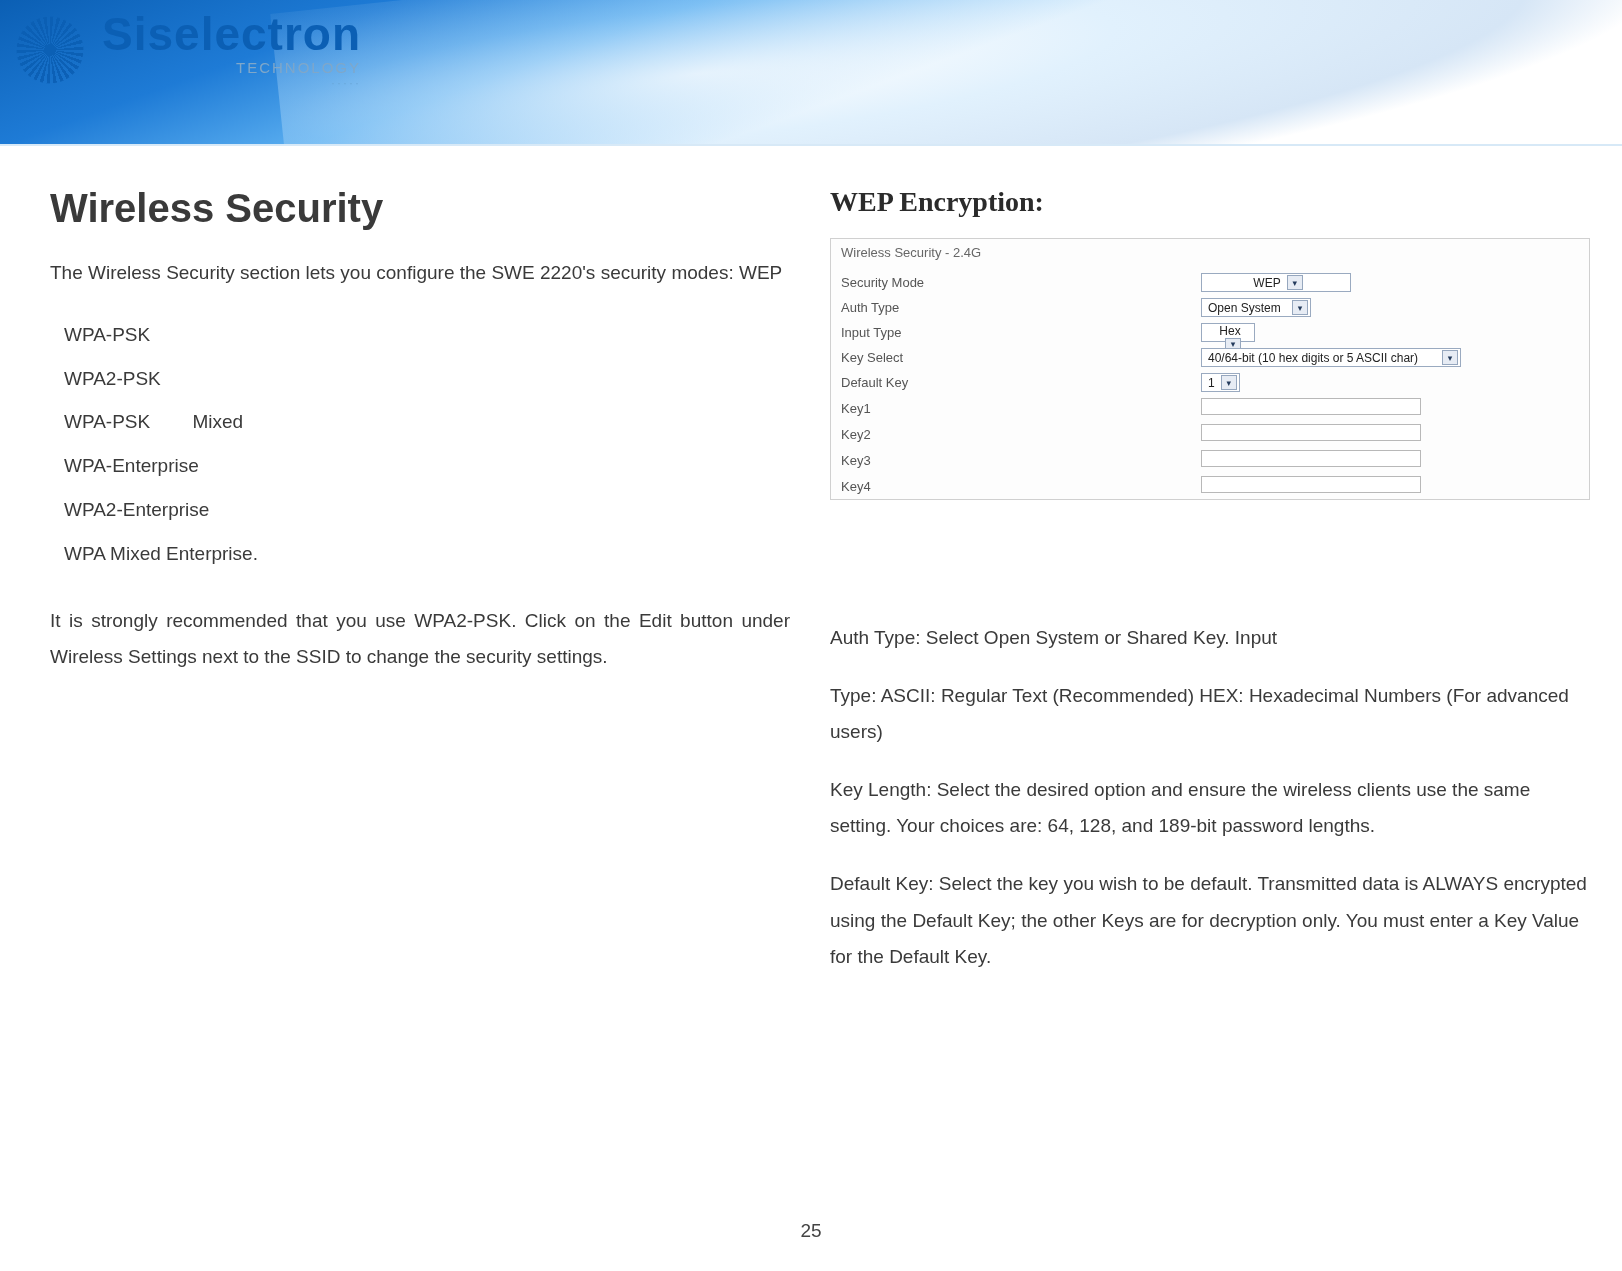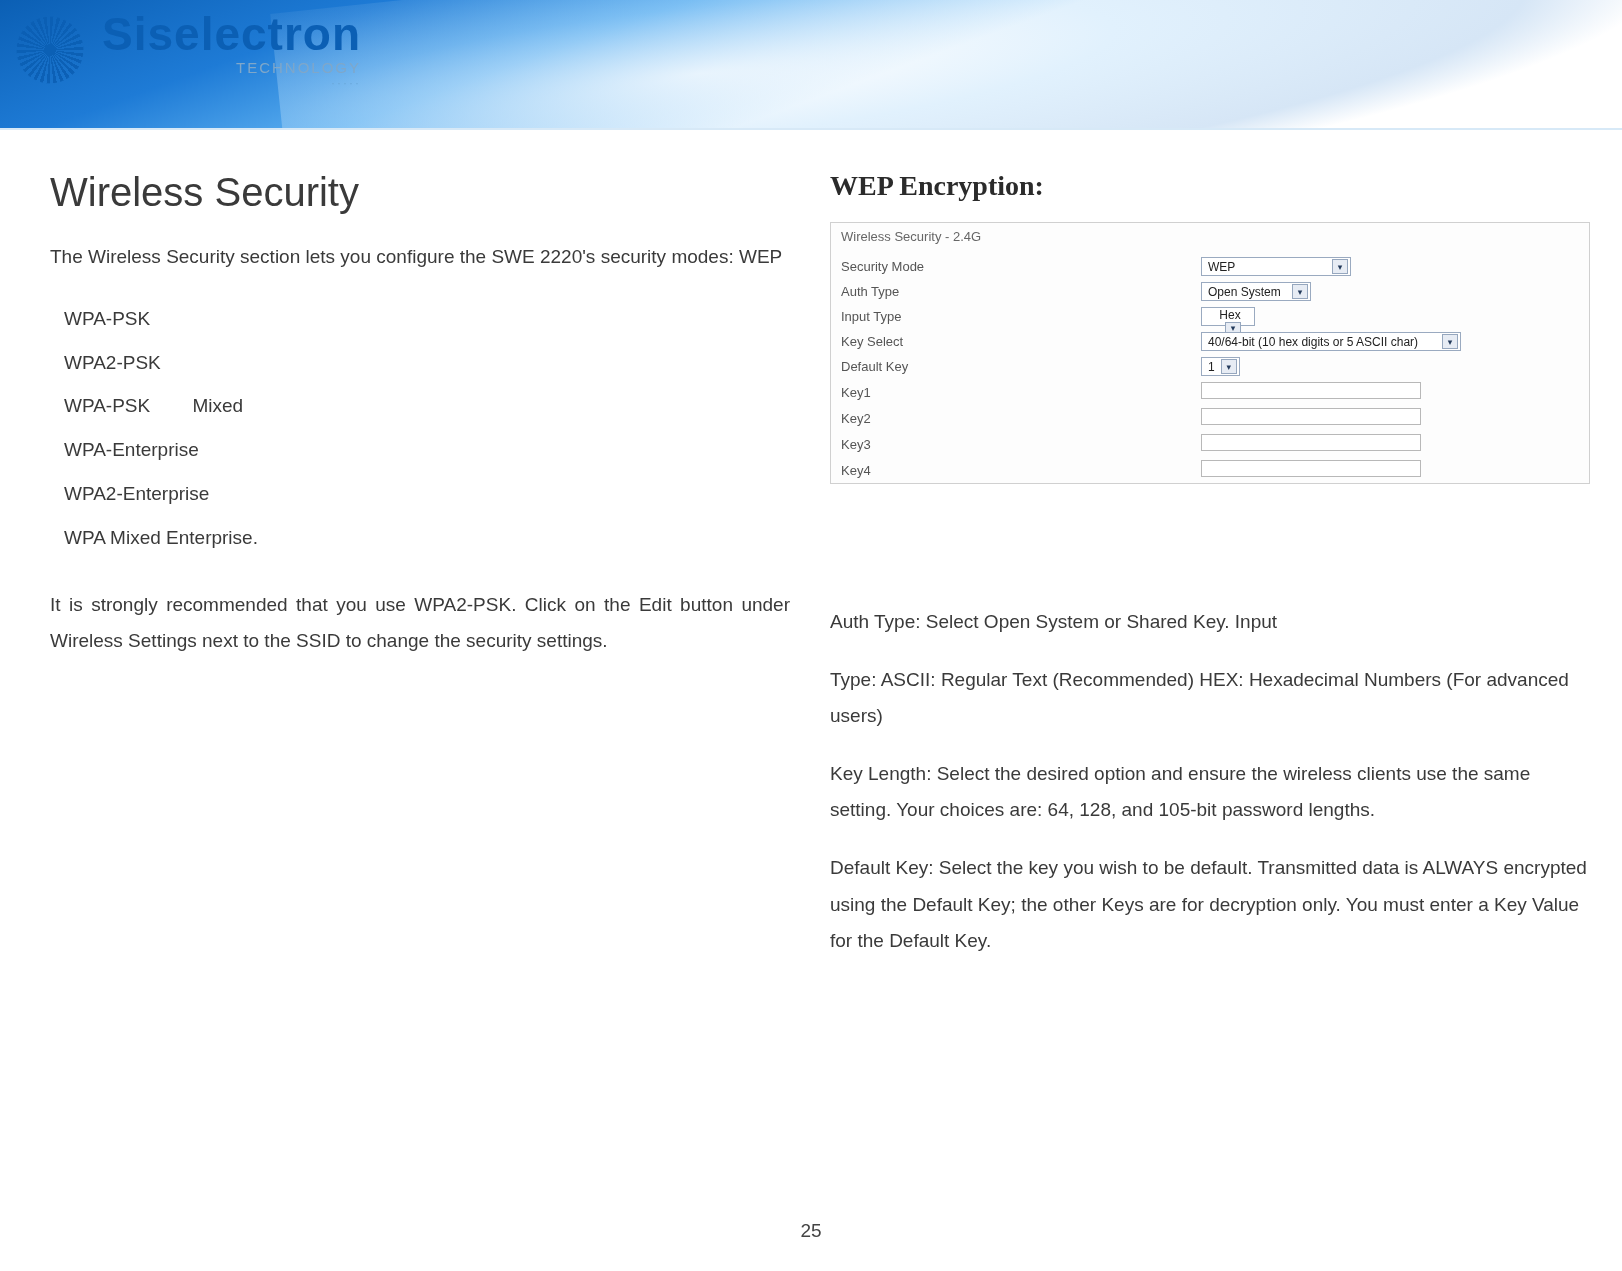--- a/index.html
+++ b/index.html
@@ -1,21 +1,21 @@
 <!DOCTYPE html>
 <html><head>
 <meta charset="utf-8">
 <style>
   * { box-sizing: border-box; margin: 0; padding: 0; }
   html, body { width: 1622px; height: 1271px; background: #fff; font-family: "Segoe UI", Tahoma, Verdana, sans-serif; color: #3a3a3a; }
   
   .banner {
     position: relative;
     width: 100%;
-    height: 130px;
+    height: 146px;
     background: linear-gradient(160deg, #0b5fb4 0%, #1e7bd6 20%, #5aaef0 35%, #ffffff 55%);
     border-bottom: 2px solid #d7e9f7;
     overflow: hidden;
   }
   .banner::before {
     content: "";
     position: absolute;
     left: 280px; top: -60px;
     width: 1400px; height: 260px;
     background: radial-gradient(ellipse at 30% 40%, rgba(255,255,255,0.7) 0%, rgba(180,220,250,0.4) 30%, rgba(50,130,210,0.2) 60%, rgba(255,255,255,0) 70%);
@@ -45,21 +45,21 @@
 
   
   .page {
     padding: 40px 50px 0 50px;
     display: flex;
     gap: 40px;
   }
   .col-left  { flex: 0 0 740px; }
   .col-right { flex: 1; }
 
-  h1.page-title { font-size: 40px; font-weight: 400; color: #3a3a3a; margin-bottom: 24px; }
+  h1.page-title { font-size: 40px; font-weight: 700; color: #3a3a3a; margin-bottom: 24px; }
   h2.section-title { font-family: Georgia, "Times New Roman", serif; font-size: 28px; font-weight: 700; color: #2b2b2b; margin-bottom: 20px; }
 
   .body-text { font-size: 19px; line-height: 1.9; color: #3a3a3a; }
   .body-text .just { text-align: justify; text-justify: inter-word; }
   .mode-list { margin: 18px 0 28px 14px; }
   .mode-list div { font-size: 19px; line-height: 2.3; color: #3a3a3a; }
 
   .para { margin-bottom: 22px; }
 
   
@@ -74,21 +74,21 @@
   .shot-title { padding: 6px 10px 10px 10px; color: #666; font-size: 13px; }
   .shot table { width: 100%; border-collapse: collapse; }
   .shot td { padding: 3px 10px; vertical-align: middle; height: 22px; }
   .shot td.label { width: 360px; color: #555; }
   .shot td.ctrl  { color: #333; }
   .fake-select {
     display: inline-flex; align-items: center; justify-content: space-between;
     border: 1px solid #9aaac0; background: #fff; height: 19px; font-size: 12px;
     padding: 0 2px 0 6px; color: #222;
   }
-  .fake-select.wider { min-width: 150px; }
+  .fake-select.wider { min-width: 150px; justify-content: center; }
   .fake-select.narrow { min-width: 54px; flex-direction: column; }
   .fake-select.tiny { min-width: 32px; }
   .fake-select.keylen { min-width: 260px; }
   .fake-select .arrow {
     width: 16px; height: 15px; margin-left: 6px;
     background: #e7ecf4; border: 1px solid #96a7be;
     display: inline-flex; align-items: center; justify-content: center;
     font-size: 9px; color: #243b5c;
   }
   .fake-input {
@@ -207,19 +207,19 @@
           <td class="label">Key4</td>
           <td class="ctrl"><span class="fake-input"></span></td>
         </tr>
       </tbody>
         </table>
     </div>
 
     <div class="body-text">
       <div class="para">Auth  Type:  Select  Open  System or Shared Key. Input</div>
       <div class="para">Type: ASCII:  Regular  Text  (Recommended) HEX: Hexadecimal Numbers  (For advanced users)</div>
-      <div class="para">Key  Length:  Select   the   desired   option   and  ensure  the wireless clients  use  the  same  setting. Your choices  are:  64, 128,  and  105-bit password lengths.</div>
+      <div class="para">Key  Length:  Select   the   desired   option   and  ensure  the wireless clients  use  the  same  setting. Your choices  are:  64, 128,  and  189-bit password lengths.</div>
       <div class="para">Default Key:  Select   the   key  you  wish  to  be  default. Transmitted data  is ALWAYS encrypted using  the  Default Key; the  other Keys are for decryption only.  You must  enter a Key  Value for  the Default  Key.</div>
     </div>
   </div>
 </div>
 
 <div class="footer-page">25</div>
 
 </body></html>

